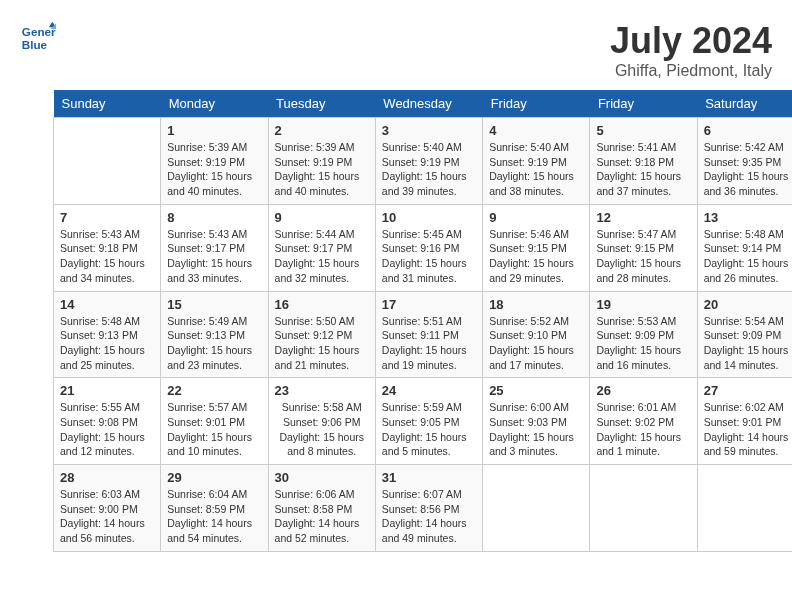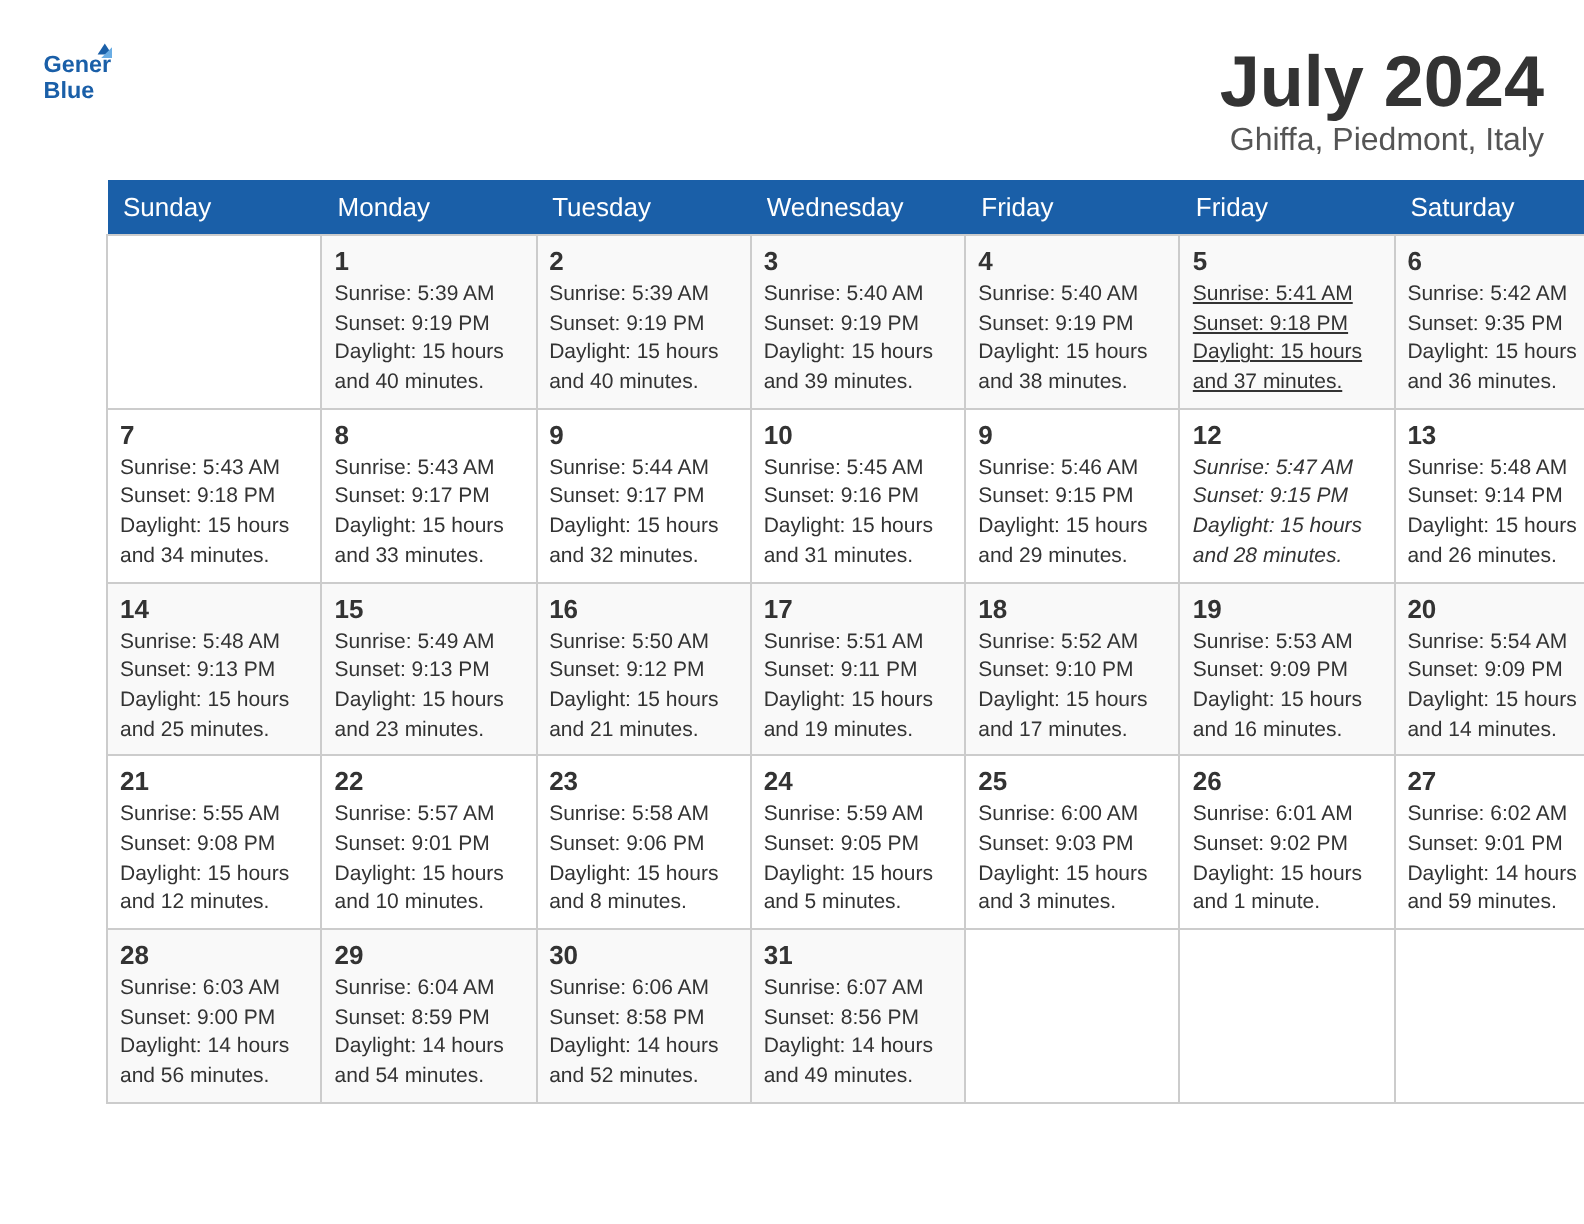--- a/index.html
+++ b/index.html
@@ -135,21 +135,21 @@
 Daylight: 15 hours and 39 minutes.</div>
         </td>
         <td>
           <span class="day-num">4</span>
           <div class="day-info" style="white-space: pre-line;">Sunrise: 5:40 AM
 Sunset: 9:19 PM
 Daylight: 15 hours and 38 minutes.</div>
         </td>
         <td>
           <span class="day-num">5</span>
-          <div class="day-info" style="white-space: pre-line; text-decoration: underline;">Sunrise: 5:41 AM
+          <div class="day-info" style="white-space: pre-line;">Sunrise: 5:41 AM
 Sunset: 9:18 PM
 Daylight: 15 hours and 37 minutes.</div>
         </td>
         <td>
           <span class="day-num">6</span>
           <div class="day-info" style="white-space: pre-line;">Sunrise: 5:42 AM
 Sunset: 9:35 PM
 Daylight: 15 hours and 36 minutes.</div>
         </td>
       </tr>
@@ -179,21 +179,21 @@
 Daylight: 15 hours and 31 minutes.</div>
         </td>
         <td>
           <span class="day-num">9</span>
           <div class="day-info" style="white-space: pre-line;">Sunrise: 5:46 AM
 Sunset: 9:15 PM
 Daylight: 15 hours and 29 minutes.</div>
         </td>
         <td>
           <span class="day-num">12</span>
-          <div class="day-info" style="white-space: pre-line; font-style: italic;">Sunrise: 5:47 AM
+          <div class="day-info" style="white-space: pre-line;">Sunrise: 5:47 AM
 Sunset: 9:15 PM
 Daylight: 15 hours and 28 minutes.</div>
         </td>
         <td>
           <span class="day-num">13</span>
           <div class="day-info" style="white-space: pre-line;">Sunrise: 5:48 AM
 Sunset: 9:14 PM
 Daylight: 15 hours and 26 minutes.</div>
         </td>
       </tr>
@@ -249,21 +249,21 @@
 Daylight: 15 hours and 12 minutes.</div>
         </td>
         <td>
           <span class="day-num">22</span>
           <div class="day-info" style="white-space: pre-line;">Sunrise: 5:57 AM
 Sunset: 9:01 PM
 Daylight: 15 hours and 10 minutes.</div>
         </td>
         <td>
           <span class="day-num">23</span>
-          <div class="day-info" style="white-space: pre-line;">Sunrise: 5:58 AM
+          <div class="day-info" style="white-space: pre-line; text-align: center;">Sunrise: 5:58 AM
 Sunset: 9:06 PM
 Daylight: 15 hours and 8 minutes.</div>
         </td>
         <td>
           <span class="day-num">24</span>
           <div class="day-info" style="white-space: pre-line;">Sunrise: 5:59 AM
 Sunset: 9:05 PM
 Daylight: 15 hours and 5 minutes.</div>
         </td>
         <td>

